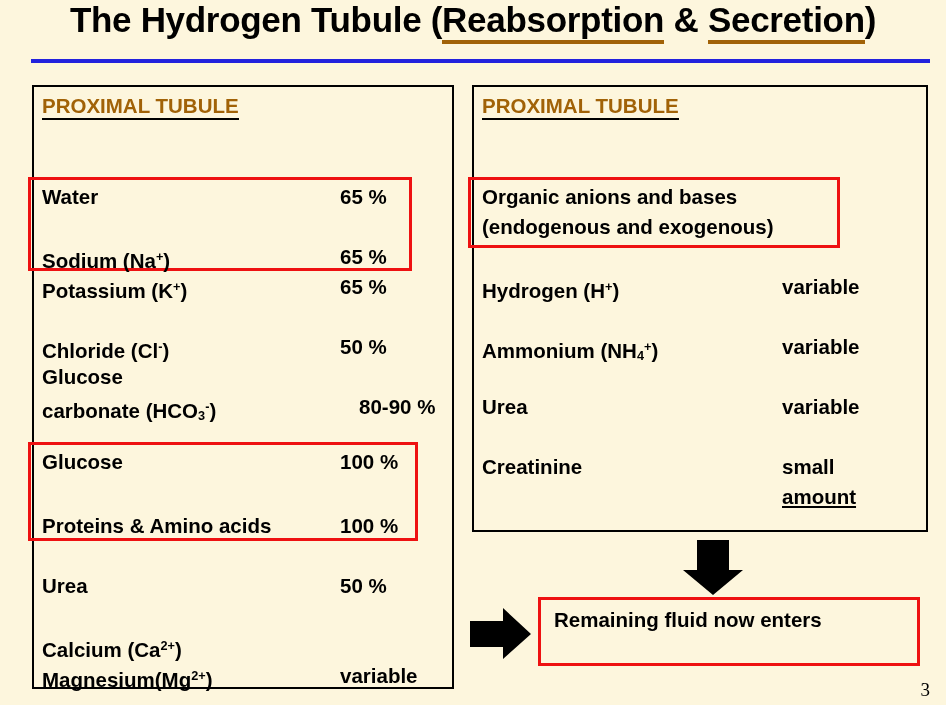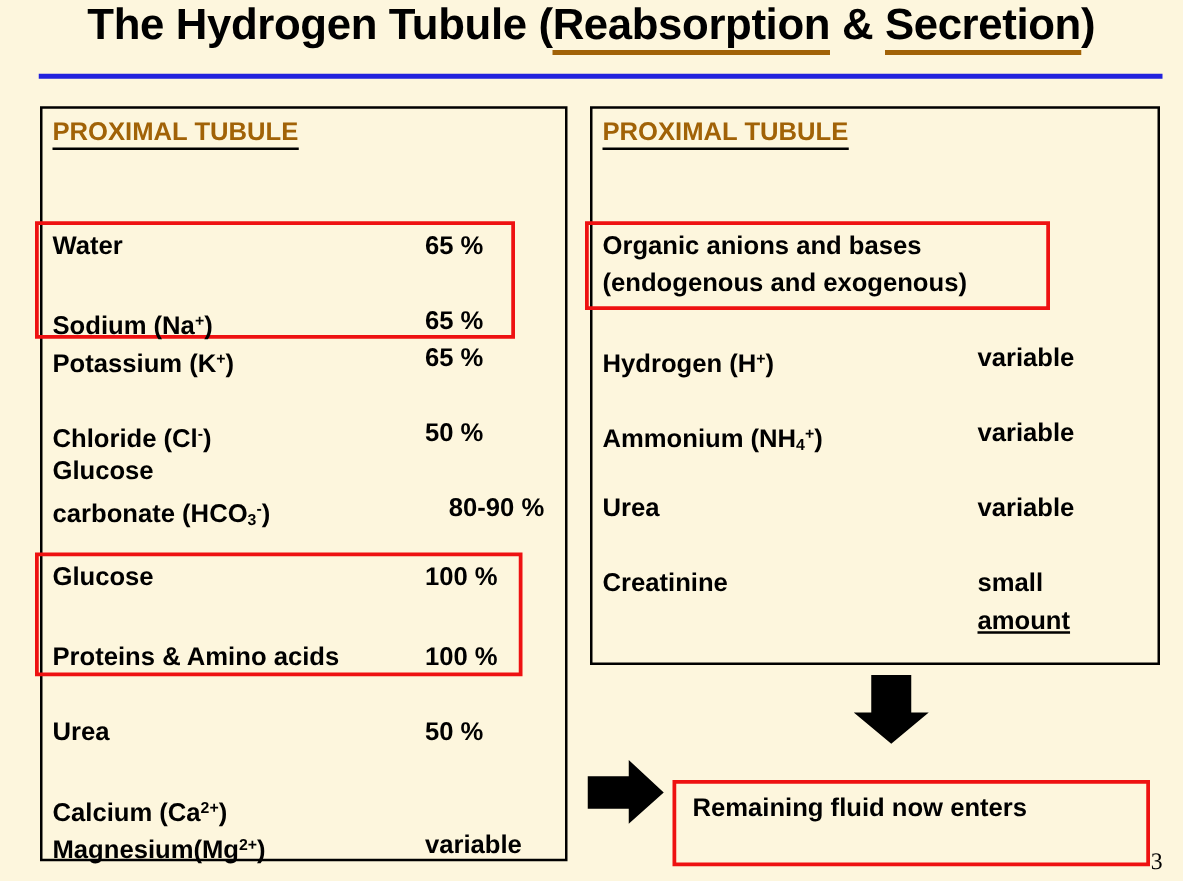--- a/index.html
+++ b/index.html
@@ -112,21 +112,21 @@
     background: transparent;
   }
 
   
   .arrow-svg { position: absolute; display: block; }
 
   
   #loop-callout {
     position: absolute;
     left: 538px;
-    top: 624px;
+    top: 597px;
     width: 382px;
     height: 69px;
   }
   #loop-callout .callout-text {
     position: absolute;
     left: 13px;
     top: 5px;
     font-size: 20.5px;
     font-weight: bold;
     line-height: 29px;

